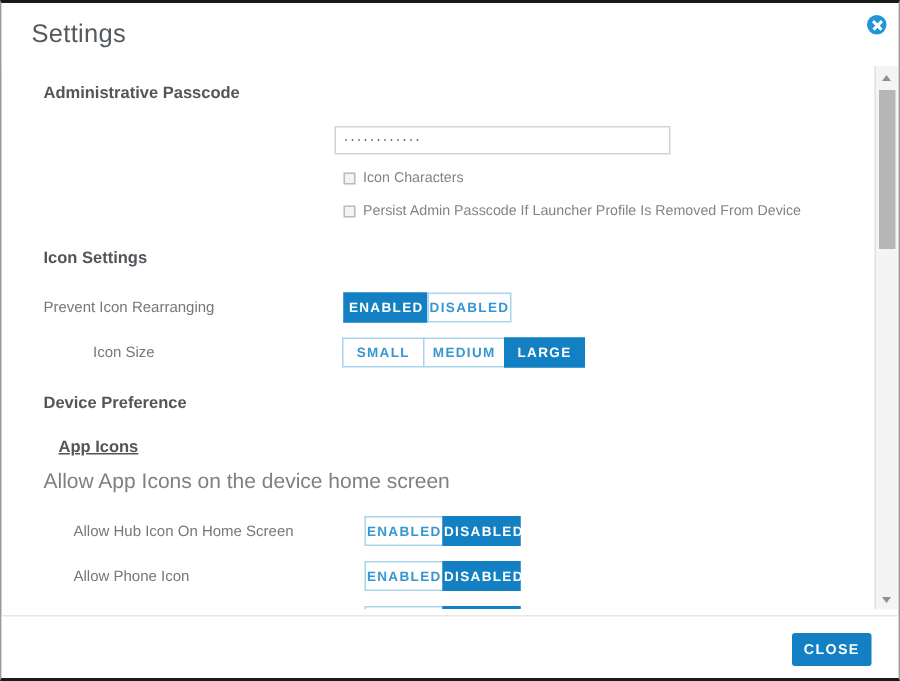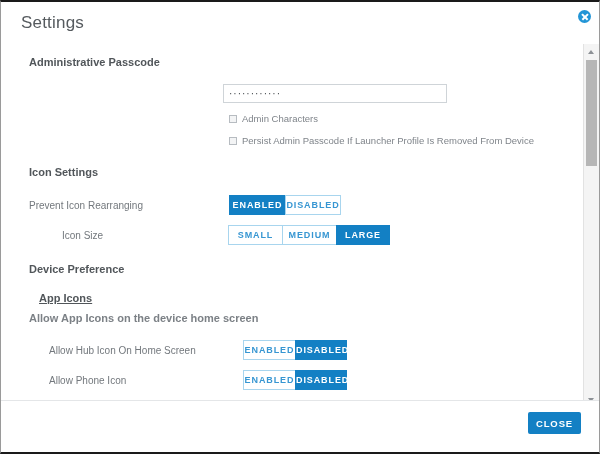--- a/index.html
+++ b/index.html
@@ -72,24 +72,23 @@
     margin: 0 0 0 28px;
   }
   .sub-head {
     font-size: 11px;
     font-weight: bold;
     color: #51565a;
     margin: 0 0 0 38px;
     text-decoration: underline;
   }
   .sub-desc {
-    font-size: 11px;
+    font-size: 14px;
     color: #7c8186;
     margin: 0 0 0 28px;
-    font-weight: bold;
   }
 
   .row {
     position: relative;
     min-height: 22px;
   }
   .row-label {
     position: absolute;
     font-size: 10px;
     color: #73787d;
@@ -159,21 +158,21 @@
     border-color: #1380c4;
     color: #ffffff;
   }
   .toggle.w-enadis .opt { width: 56px; }
   .toggle.w-size   .opt { width: 54px; }
   .toggle.w-small  .opt { width: 52px; }
 
   
   #footer {
     position: absolute;
-    left: 0; right: 0; bottom: 0; height: 52px;
+    left: 0; right: 0; bottom: 0; height: 42px;
     background: #ffffff;
     border-top: 1px solid #e4e6e8;
   }
   #close-button {
     position: absolute;
     right: 18px; top: 11px;
     width: 53px; height: 22px;
     background: #1380c4;
     color: #ffffff;
     font-size: 9.5px;
@@ -232,21 +231,21 @@
 
       <div class="section-head" style="margin-top:6px;">Administrative Passcode</div>
 
       <div class="row" style="margin-top:16px; height:19px;">
         <input class="pw-field" type="text" value="············" style="">
       </div>
 
       <div class="row" style="margin-top:7px; height:13px;">
         <label class="cb-line" style="top:0;">
           <span class="cb-box"></span>
-          <span class="cb-text">Admin Characters</span>
+          <span class="cb-text">Icon Characters</span>
         </label>
       </div>
 
       <div class="row" style="margin-top:0; height:14px;">
         <label class="cb-line" style="top:0;text-align:right;">
           <span class="cb-box"></span>
           <span class="cb-text">Persist Admin Passcode If Launcher Profile Is Removed From Device</span>
         </label>
       </div>
 

